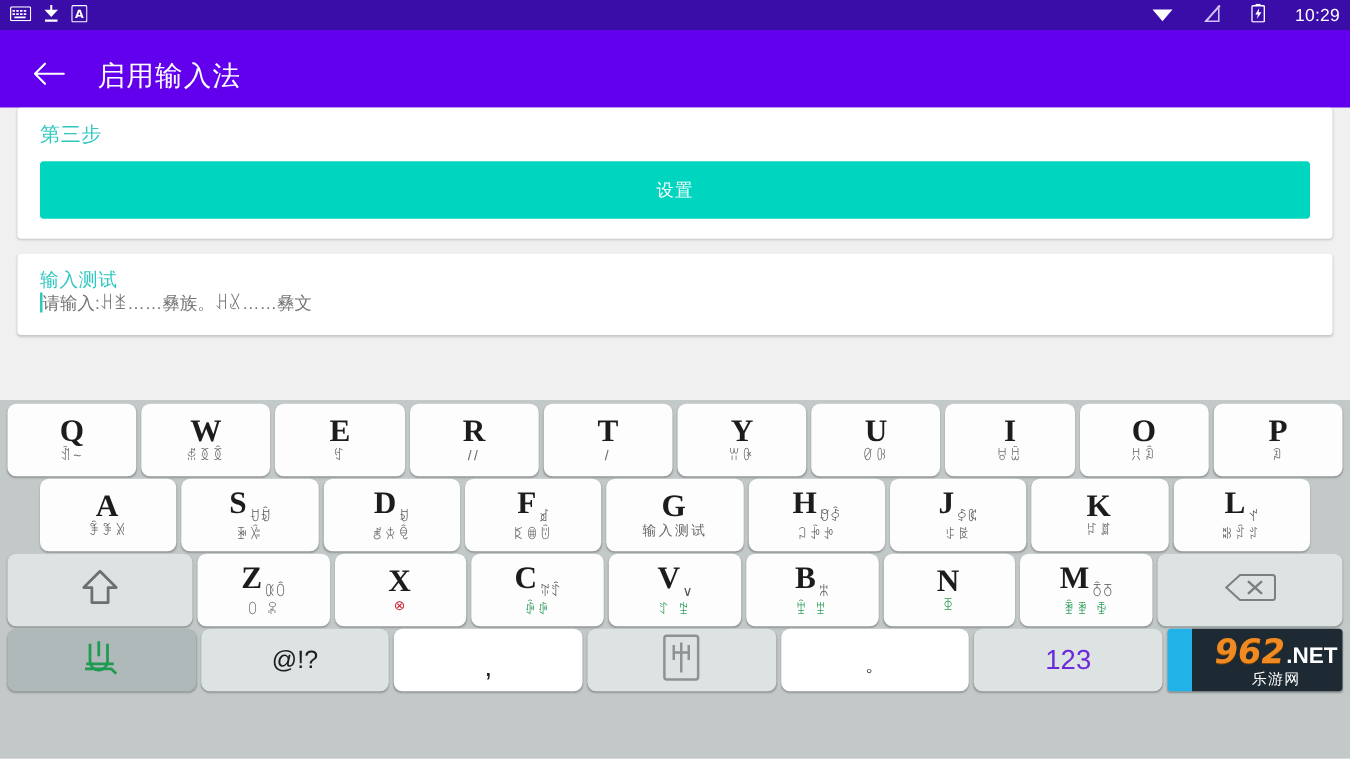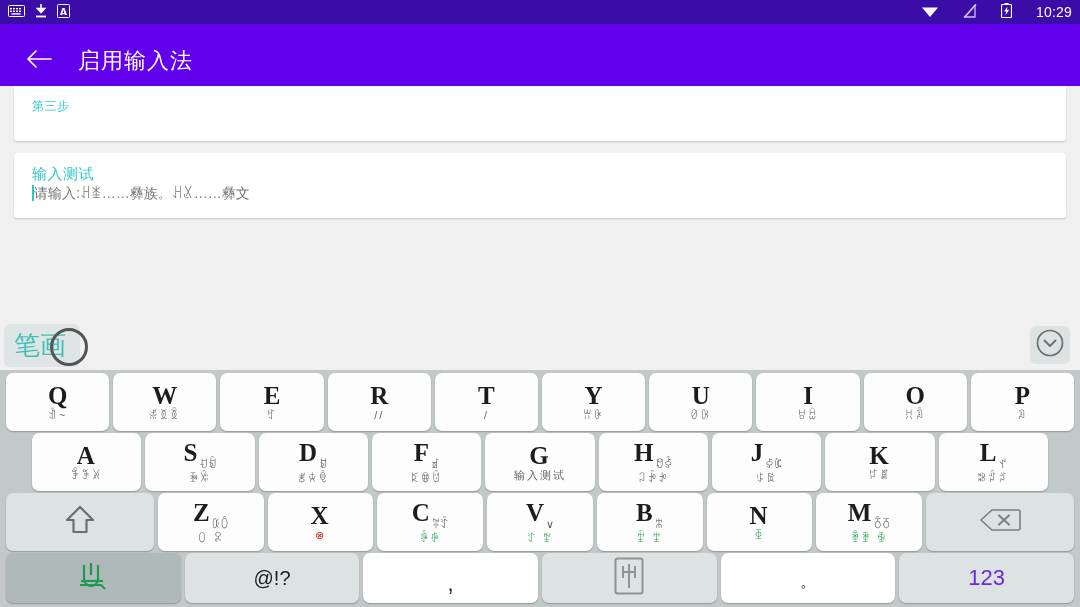--- a/index.html
+++ b/index.html
@@ -36,21 +36,21 @@
   
   .content {
     position: absolute; top: 86px; left: 0; right: 0; bottom: 287px;
     background: #f0f0f0; padding: 0 14px; overflow: hidden;
   }
   .card {
     background: #fff; border-radius: 3px; box-shadow: 0 1px 2px rgba(0,0,0,.18);
     margin-bottom: 12px;
   }
   .card-pad { padding: 12px 18px 16px 18px; }
-  .step-title { color: #2ec8c0; font-size: 12px; margin-bottom: 10px; letter-spacing:.5px;}
+  .step-title { color: #2ec8c0; font-size: 16px; margin-bottom: 10px; letter-spacing:.5px;}
   .step-desc { color: #4a4a4a; font-size: 14px; padding-left: 16px; margin-bottom: 14px; }
   .cta {
     display: block; width: 100%; height: 46px; line-height: 46px;
     background: #00d6bf; color: #fff; border: none; border-radius: 3px;
     font-size: 14px; text-align: center; font-family: inherit; letter-spacing:1px;
   }
   .test-title { color: #2ec8c0; font-size: 15px; letter-spacing:.5px;}
   .test-input {
     width: 100%; border: none; outline: none; font-size: 14px; color: #9a9a9a;
     font-family: inherit; background: transparent; padding: 0;
@@ -195,48 +195,35 @@
       </span>
     </div>
     <div class="appbar-title">启用输入法</div>
   </div>
 
   <div class="content">
 
     <div class="card">
       <div class="card-pad">
         <div class="step-title">第三步</div>
+        <button class="cta">设置</button>
       </div>
     </div>
 
     <div class="card">
       <div class="card-pad">
         <div class="test-title">输入测试</div>
         <input class="test-input" type="text" placeholder="请输入:ꃅꁧ……彝族。ꃅꊪ……彝文" style="">
       </div>
     </div>
 
   </div>
 
   <div class="keyboard">
 
-    <div class="candbar">
-      <div class="cand">
-        <span>笔画</span>
-        <span class="cand-circle"></span>
-      </div>
-      <div class="collapse-btn">
-        <span>
-          <svg width="30" height="30" viewBox="0 0 30 30">
-              <circle cx="15" cy="15" r="12.5" fill="none" stroke="#6b6f6f" stroke-width="1.7"></circle>
-              <path d="M9.5 12.5 L15 18 L20.5 12.5" fill="none" stroke="#6b6f6f" stroke-width="1.9" stroke-linecap="round" stroke-linejoin="round"></path>
-            </svg>
-        </span>
-      </div>
-    </div>
 
     <div class="kb-rows">
 
       <div class="kb-row">
         <div class="key">
             <div class="key-stack">
               <div class="key-main-row">
                 <span class="key-letter">Q</span>
               </div>
               <span class="key-sub">ꀉ~</span>
@@ -505,17 +492,26 @@
                 <path d="M11 10 V22 M23 10 V22 M11 16 H23 M17 8 V32" fill="none" stroke="#8d9292" stroke-width="2"></path>
               </svg>
           </span>
         </div>
         <div class="key white k-flex-dot">
           <span class="dot-label">。</span>
         </div>
         <div class="key fn k-flex-123">
           <span class="num-label">123</span>
         </div>
+        <div class="key logo-key k-flex-logo">
+          <div class="logo-inner">
+            <div class="logo-top">
+              <span class="logo-962">962</span>
+              <span class="logo-net">.NET</span>
+            </div>
+            <span class="logo-cn">乐游网</span>
+          </div>
+        </div>
       </div>
 
     </div>
   </div>
 </div>
 
 </body></html>

